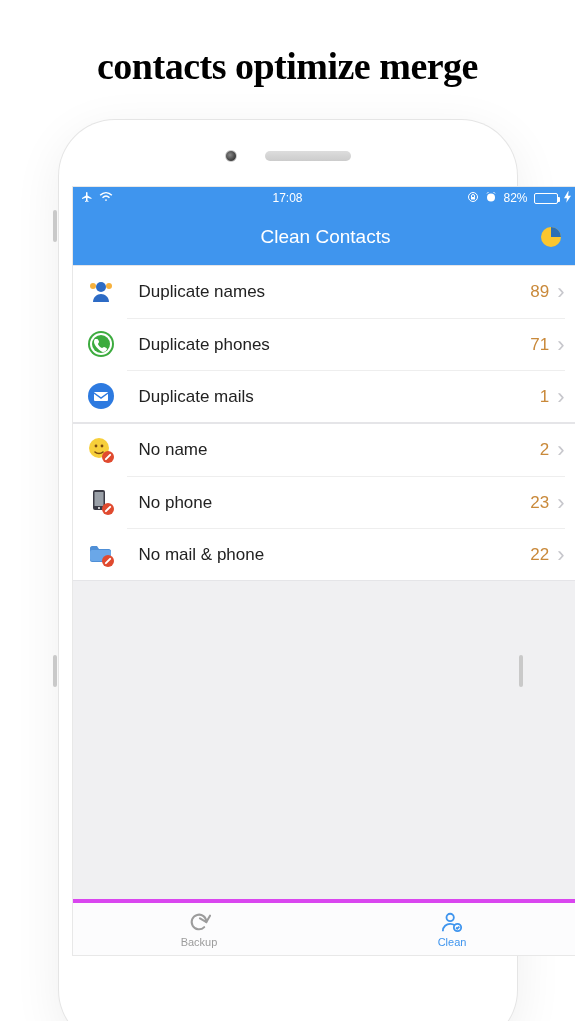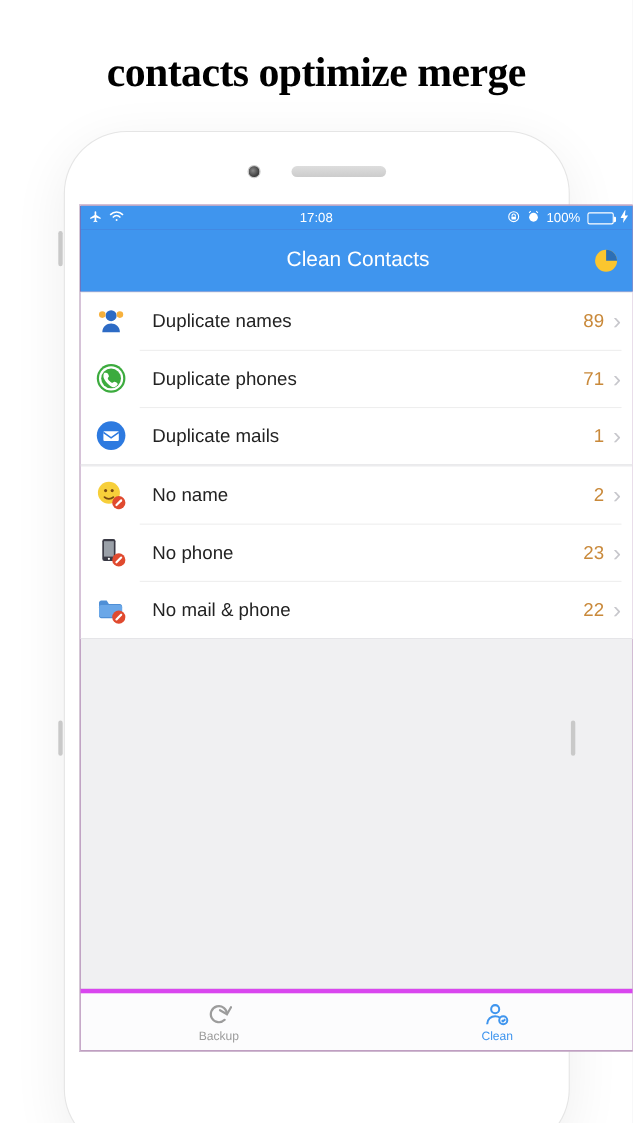--- a/index.html
+++ b/index.html
@@ -205,21 +205,21 @@
               <path d="M9 12v-2a3 3 0 0 1 6 0v2" fill="none"></path>
               <rect x="8" y="12" width="8" height="5" fill="#fff" stroke="none" rx="1"></rect>
             </svg>
         </span>
         <span>
           <svg width="12" height="12" viewBox="0 0 24 24" fill="#fff">
               <circle cx="12" cy="13" r="8"></circle>
               <path d="M4 5l3-3M20 5l-3-3" stroke="#fff" stroke-width="2" fill="none"></path>
             </svg>
         </span>
-        <span>100%</span>
+        <span>82%</span>
         <span class="battery"><span class="battery-fill"></span></span>
         <span>
           <svg width="7" height="12" viewBox="0 0 12 20" fill="#fff">
               <path d="M7 0L0 12h5l-1 8 8-12H7l1-8z"></path>
             </svg>
         </span>
       </div>
     </div>
 
     <div class="nav-bar">

